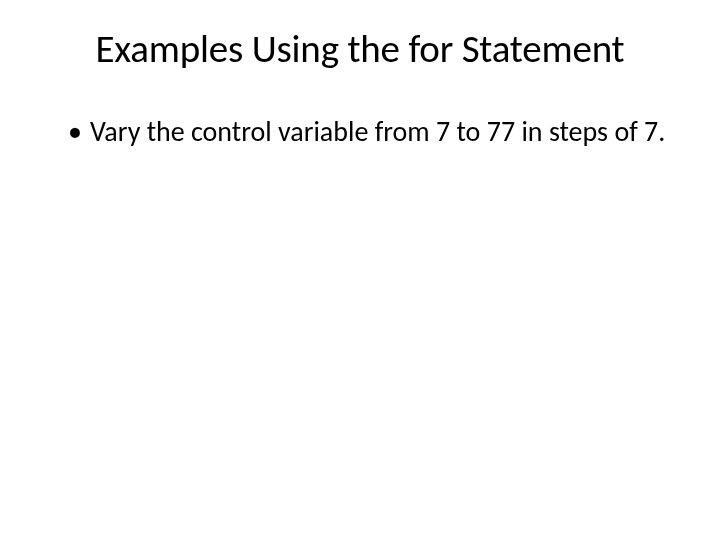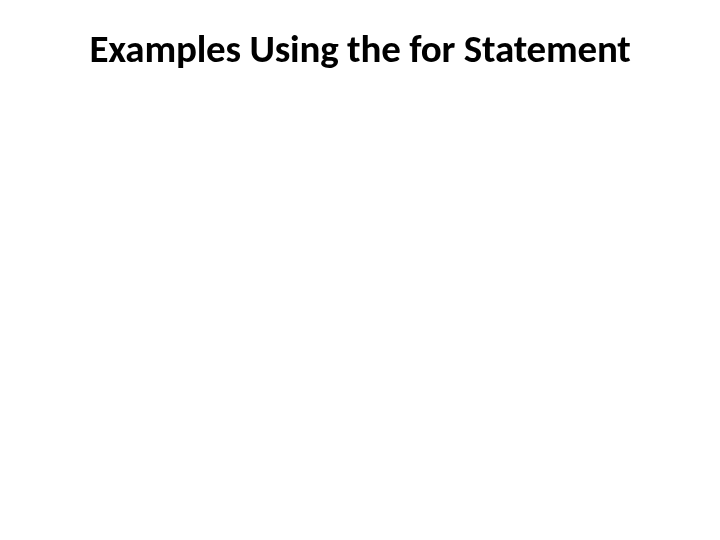--- a/index.html
+++ b/index.html
@@ -13,21 +13,21 @@
     overflow: hidden;
   }
   .slide {
     box-sizing: border-box;
     width: 720px;
     height: 540px;
     padding: 18px 32px 32px 32px;
   }
   .title {
     font-size: 39px;
-    font-weight: 700;
+    font-weight: 400;
     text-align: center;
     letter-spacing: -0.2px;
     margin: 10px 0 44px 0;
     line-height: 1.1;
   }
   ul.bullets {
     list-style: none;
     margin: 0;
     padding: 0 0 0 36px;
   }
@@ -46,14 +46,15 @@
     font-size: 28px;
     line-height: 1.18;
   }
 </style>
 </head>
 <body>
 
 <div class="slide">
   <h1 class="title">Examples Using the for Statement</h1>
   <ul class="bullets">
+    <li>Vary the control variable from 7 to 77 in steps of 7.</li>
   </ul>
 </div>
 
 </body></html>

